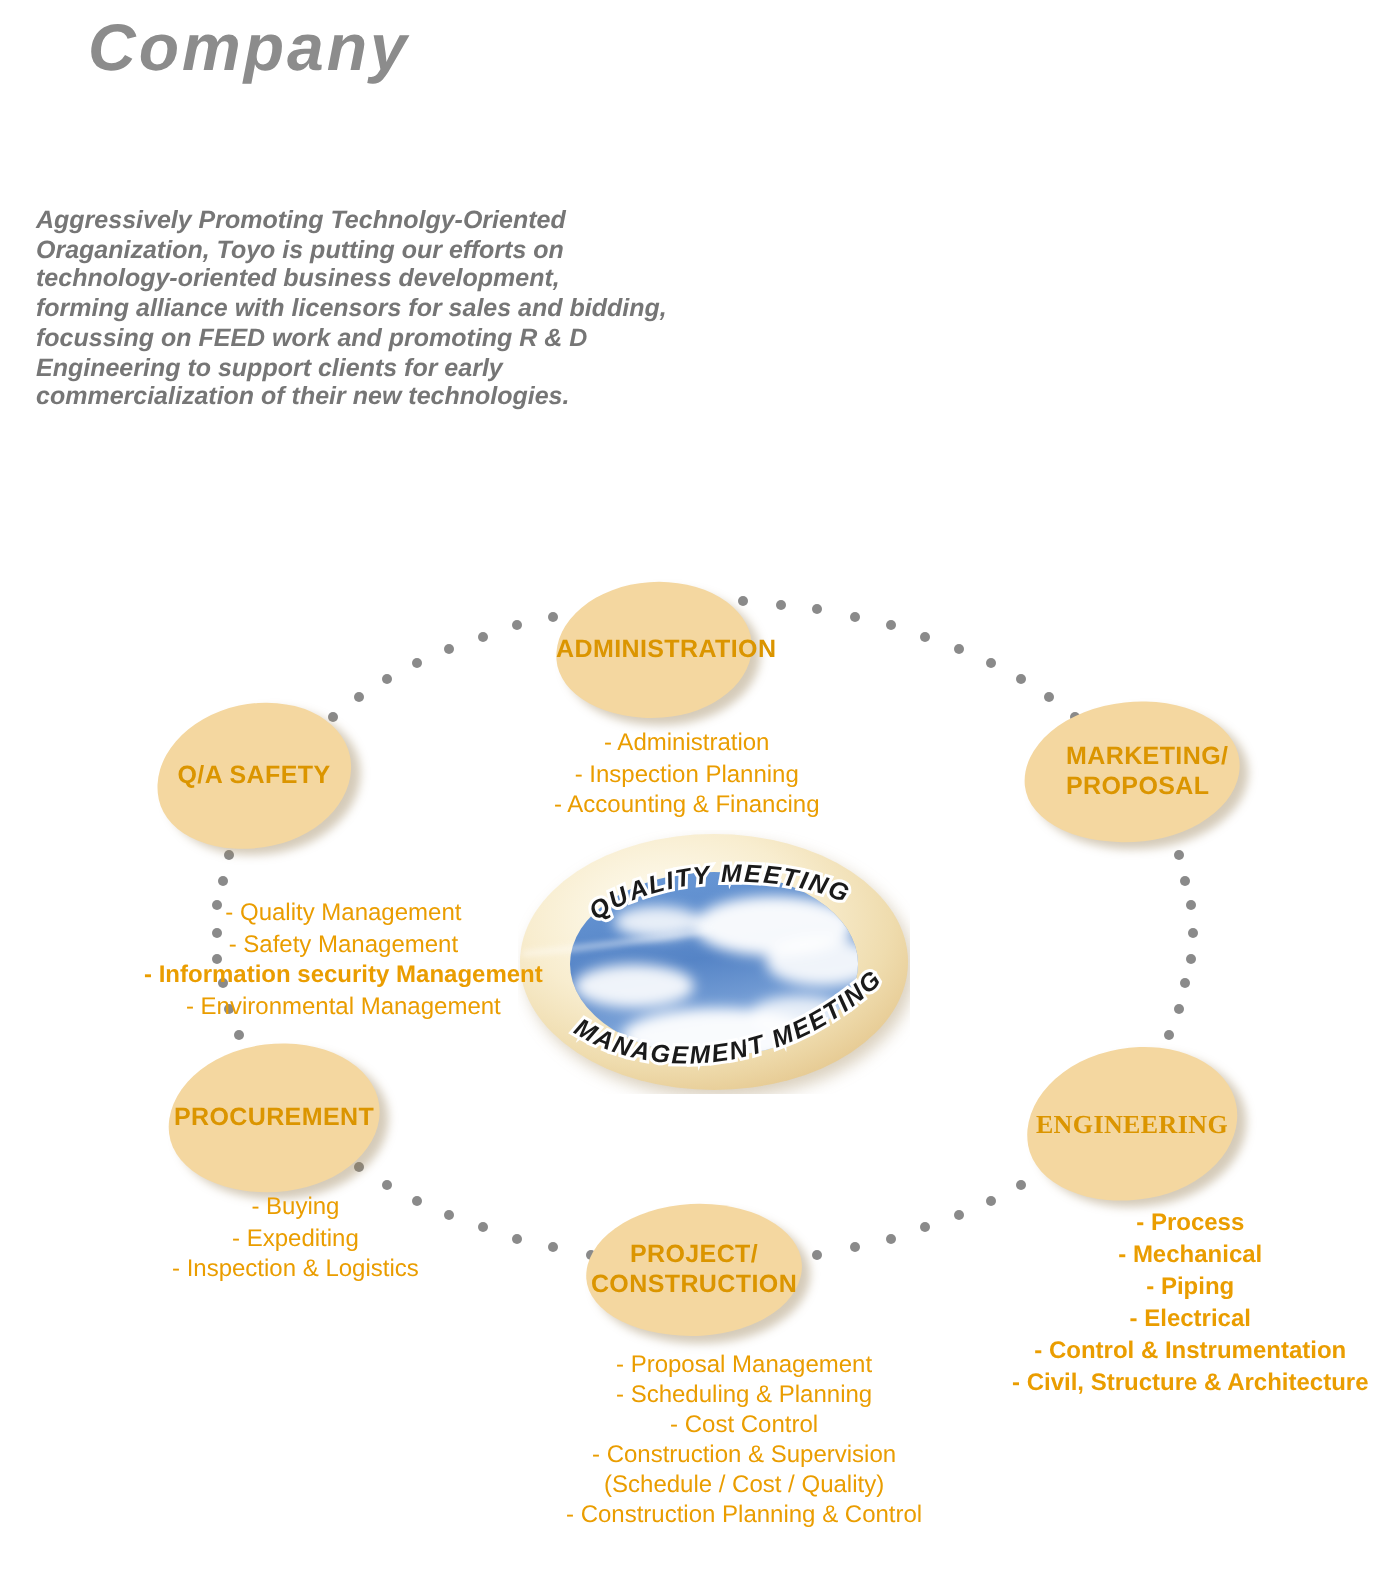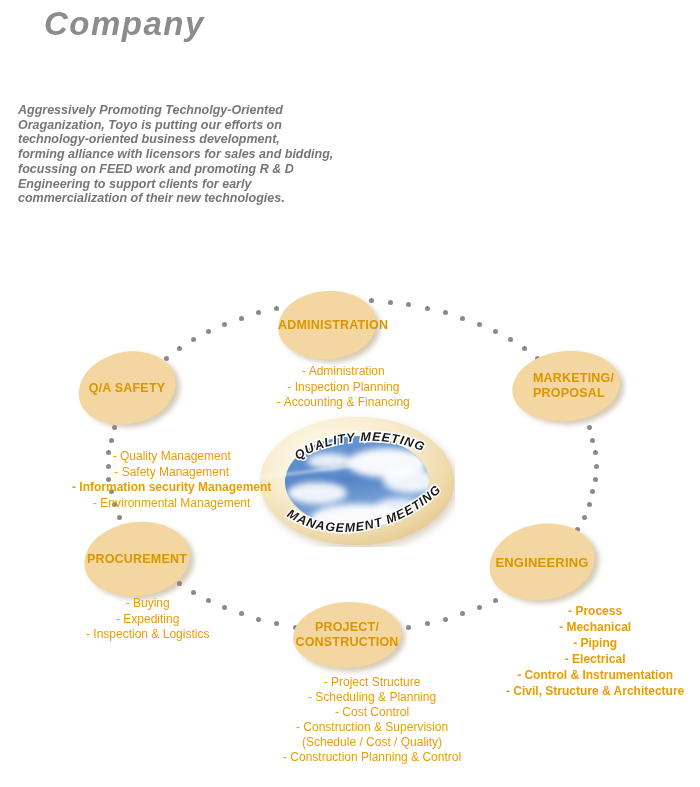--- a/index.html
+++ b/index.html
@@ -27,21 +27,21 @@
 
   .node.administration { left:278px; top:291px; width:98px;  height:68px; }
   .node.administration .blob { transform:rotate(-4deg); }
   .node.qa             { left:78px;  top:352px; width:98px;  height:72px; }
   .node.qa .blob       { transform:rotate(-12deg); }
   .node.marketing      { left:512px; top:351px; width:108px; height:70px; }
   .node.marketing .blob{ transform:rotate(-6deg); }
   .node.marketing .label { text-align:left; padding-left:21px; }
   .node.procurement    { left:84px;  top:522px; width:106px; height:74px; }
   .node.procurement .blob { transform:rotate(-7deg); }
-  .node.engineering    { left:489px; top:524px; width:106px; height:76px; }
+  .node.engineering    { left:513px; top:524px; width:106px; height:76px;font-family:Liberation Serif, serif; }
   .node.engineering .blob { transform:rotate(-10deg); }
   .node.engineering .label { font-size:13px; }
   .node.project        { left:293px; top:602px; width:108px; height:66px; }
   .node.project .blob  { transform:rotate(-3deg); }
 
   .list { position:absolute; z-index:3; font-size:12px; color:var(--list-text);
           line-height:15.5px; white-space:nowrap;text-align:center; }
   .list .item.b { font-weight:bold; }
   .list.administration { left:277px; top:364px; }
   .list.qa             { left:72px;  top:424px;margin-top:25px; }
@@ -162,21 +162,21 @@
     </div>
   <div class="list engineering">
       <div class="item">- Process</div>
       <div class="item">- Mechanical</div>
       <div class="item">- Piping</div>
       <div class="item">- Electrical</div>
       <div class="item">- Control &amp; Instrumentation</div>
       <div class="item">- Civil, Structure &amp; Architecture</div>
     </div>
   <div class="list project">
-      <div class="item">- Project Structure</div>
+      <div class="item">- Proposal Management</div>
       <div class="item">- Scheduling &amp; Planning</div>
       <div class="item">- Cost Control</div>
       <div class="item">- Construction &amp; Supervision</div>
       <div class="item">(Schedule / Cost / Quality)</div>
       <div class="item">- Construction Planning &amp; Control</div>
     </div>
 
 <div class="dot" style="left: 593.5px; top: 463.5px;"></div>
     <div class="dot" style="left: 592.748px; top: 476.524px;"></div>
     <div class="dot" style="left: 590.496px; top: 489.468px;"></div>

